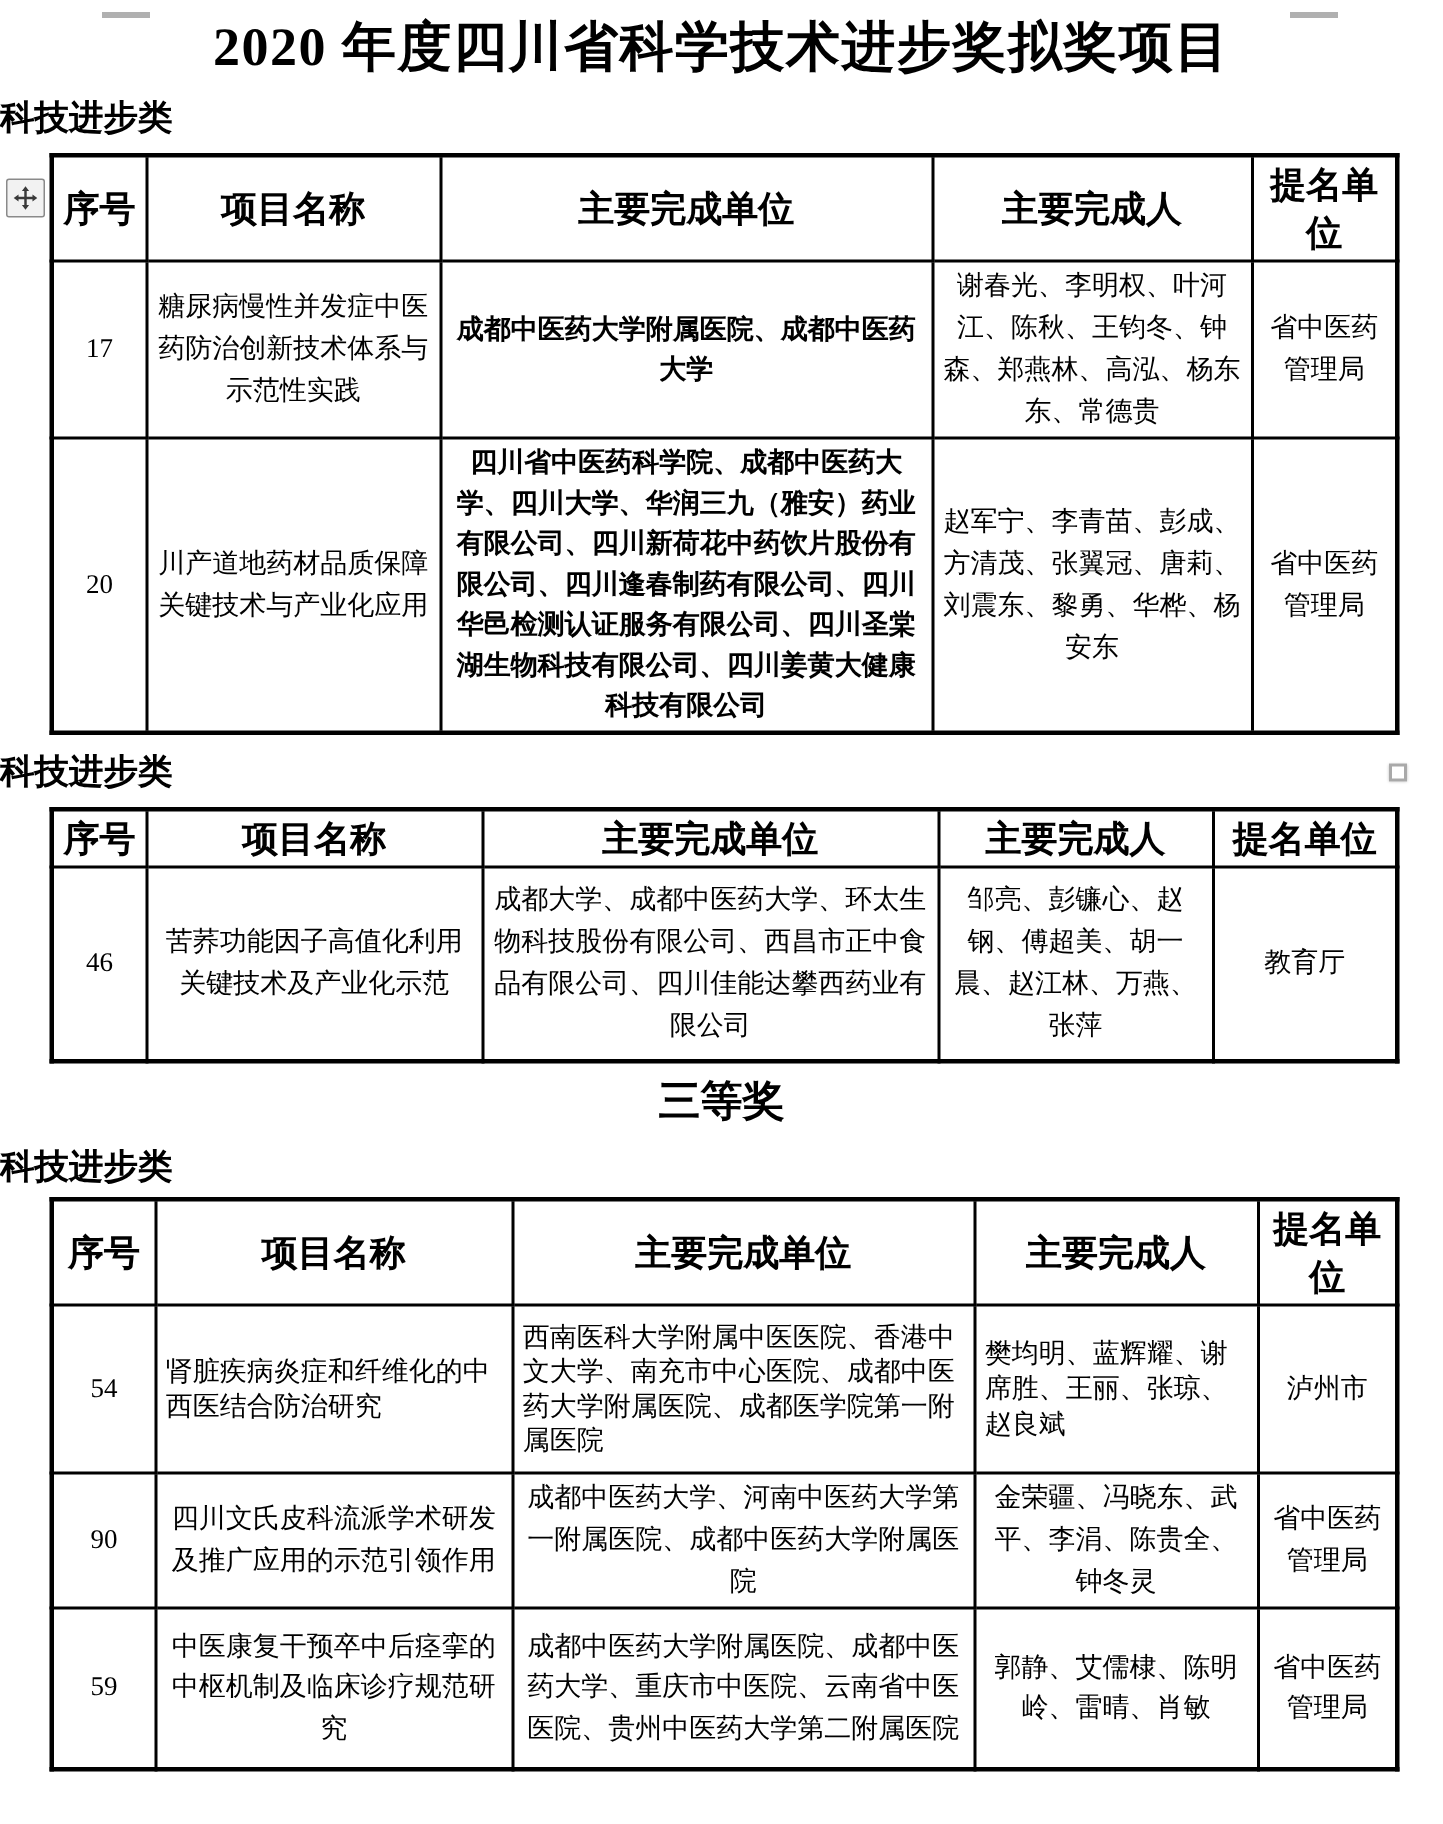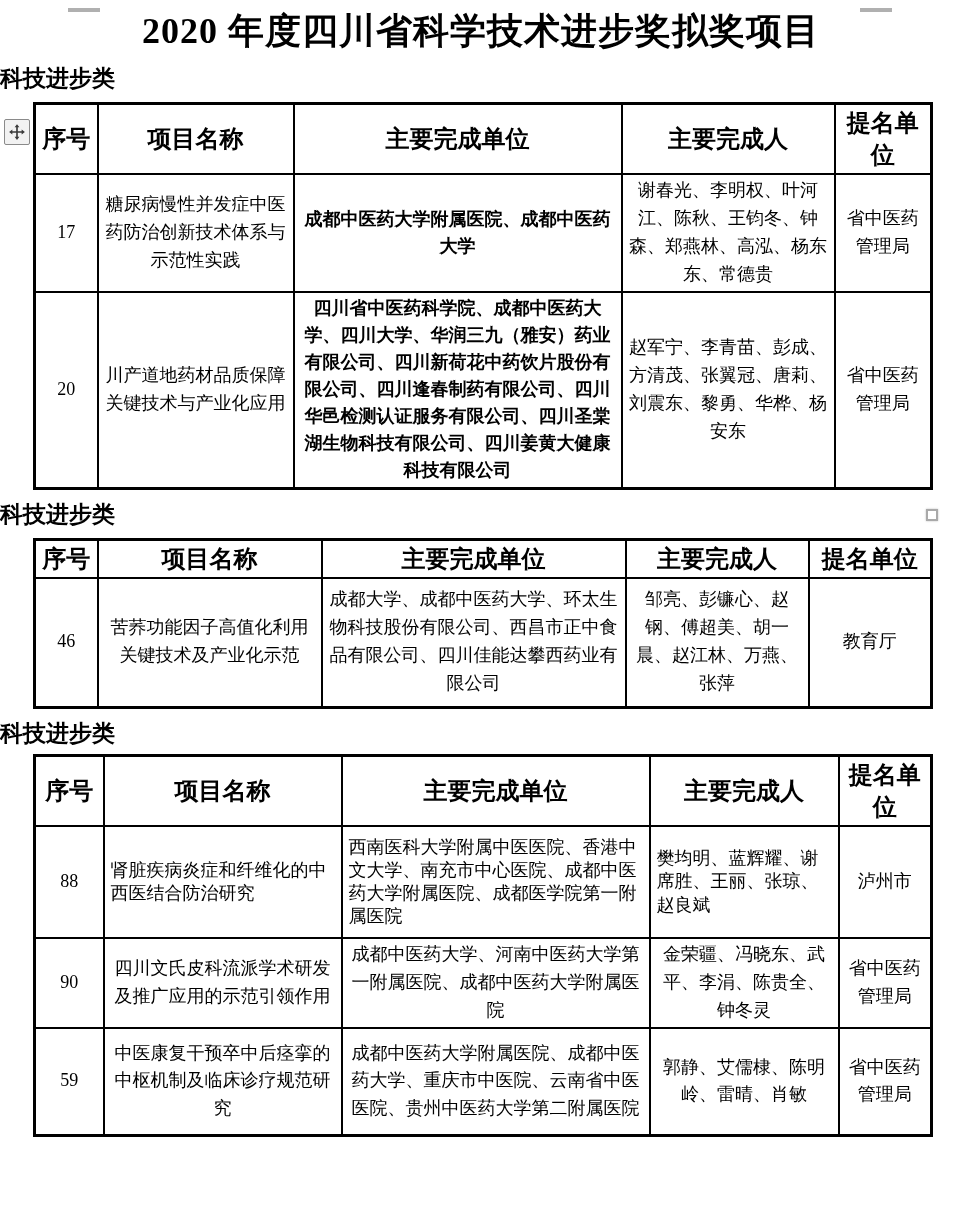--- a/index.html
+++ b/index.html
@@ -154,41 +154,42 @@
             <td class="c-project">苦荞功能因子高值化利用关键技术及产业化示范</td>
             <td class="c-units">成都大学、成都中医药大学、环太生物科技股份有限公司、西昌市正中食品有限公司、四川佳能达攀西药业有限公司</td>
             <td class="c-persons">邹亮、彭镰心、赵钢、傅超美、胡一晨、赵江林、万燕、张萍</td>
             <td class="c-nominator">教育厅</td>
           </tr>
         </tbody>
     </table>
   </section>
 
   <section class="sec3">
+    <h2 class="award-title">三等奖</h2>
     <h3 class="category-title">科技进步类</h3>
     <table class="awards t3">
       <colgroup>
         <col style="width:69px">
           <col style="width:238px">
           <col style="width:308px">
           <col style="width:189px">
           <col style="width:93px">
       </colgroup>
       <thead>
           <tr>
             <th>序号</th>
             <th>项目名称</th>
             <th>主要完成单位</th>
             <th>主要完成人</th>
             <th>提名单位</th>
           </tr>
         </thead>
       <tbody>
           <tr>
-            <td class="c-no">88</td>
+            <td class="c-no">54</td>
             <td class="c-project">肾脏疾病炎症和纤维化的中西医结合防治研究</td>
             <td class="c-units">西南医科大学附属中医医院、香港中文大学、南充市中心医院、成都中医药大学附属医院、成都医学院第一附属医院</td>
             <td class="c-persons">樊均明、蓝辉耀、谢席胜、王丽、张琼、赵良斌</td>
             <td class="c-nominator">泸州市</td>
           </tr>
           <tr>
             <td class="c-no">90</td>
             <td class="c-project">四川文氏皮科流派学术研发及推广应用的示范引领作用</td>
             <td class="c-units">成都中医药大学、河南中医药大学第一附属医院、成都中医药大学附属医院</td>
             <td class="c-persons">金荣疆、冯晓东、武平、李涓、陈贵全、钟冬灵</td>

